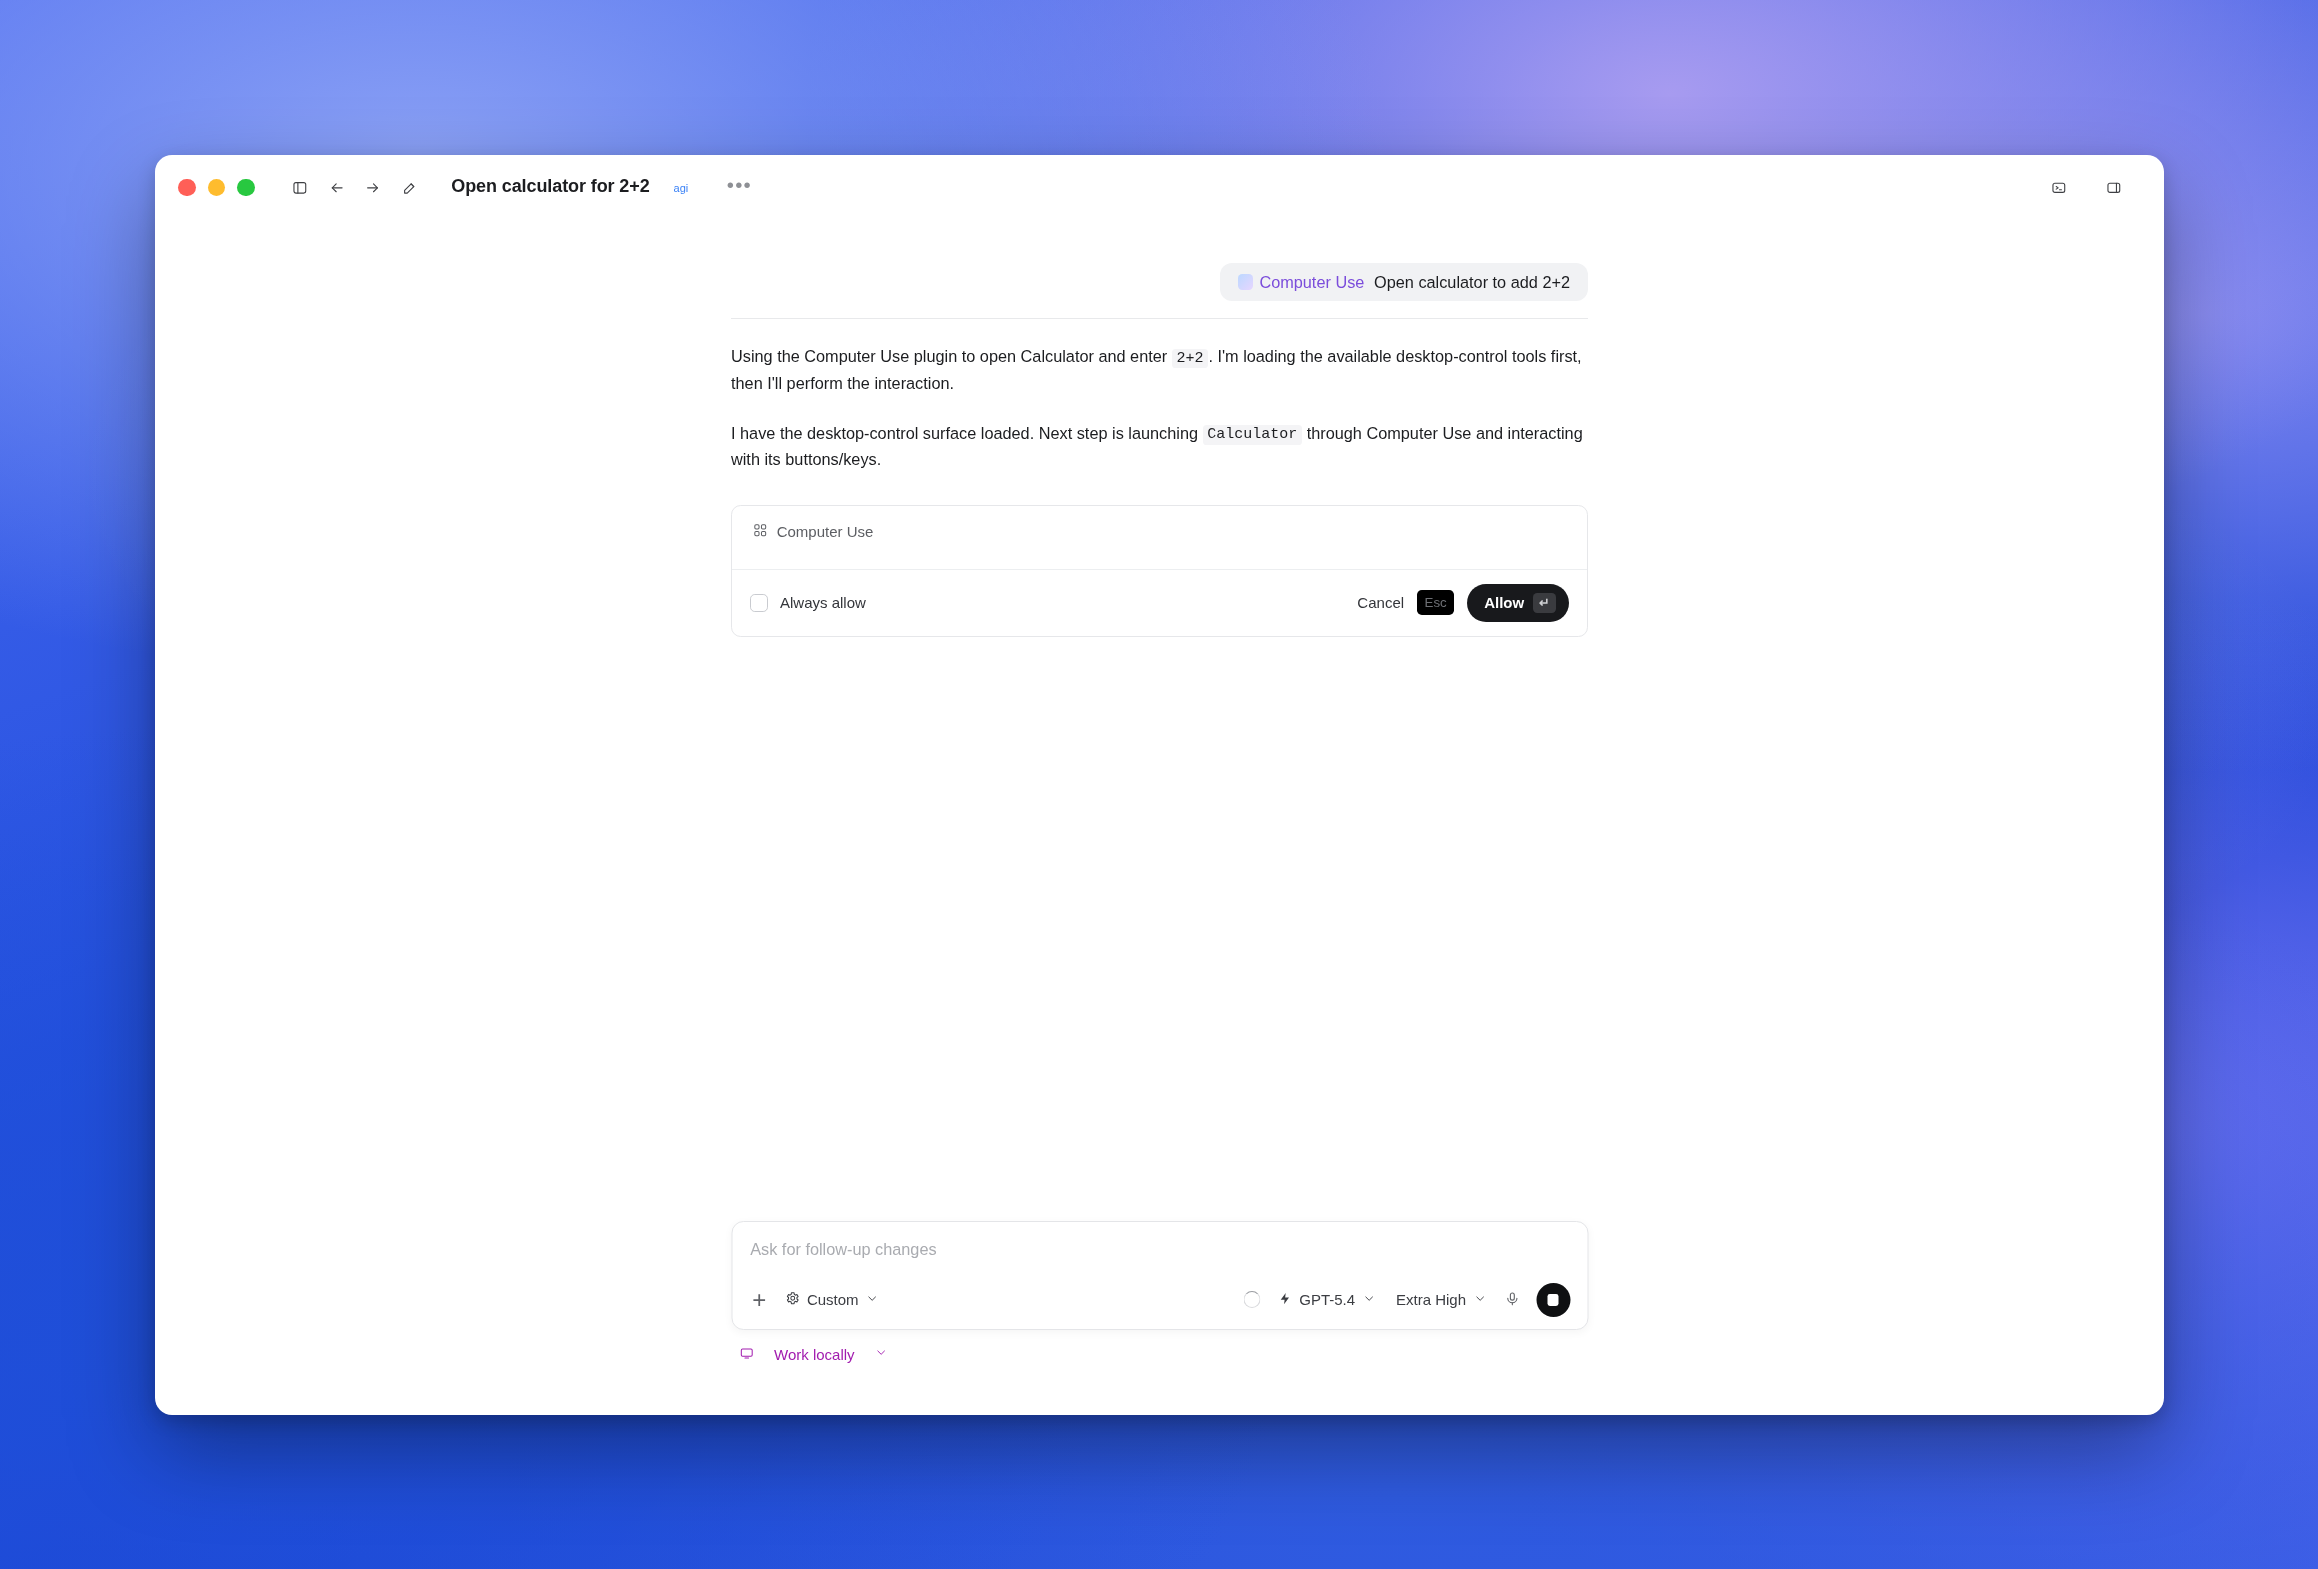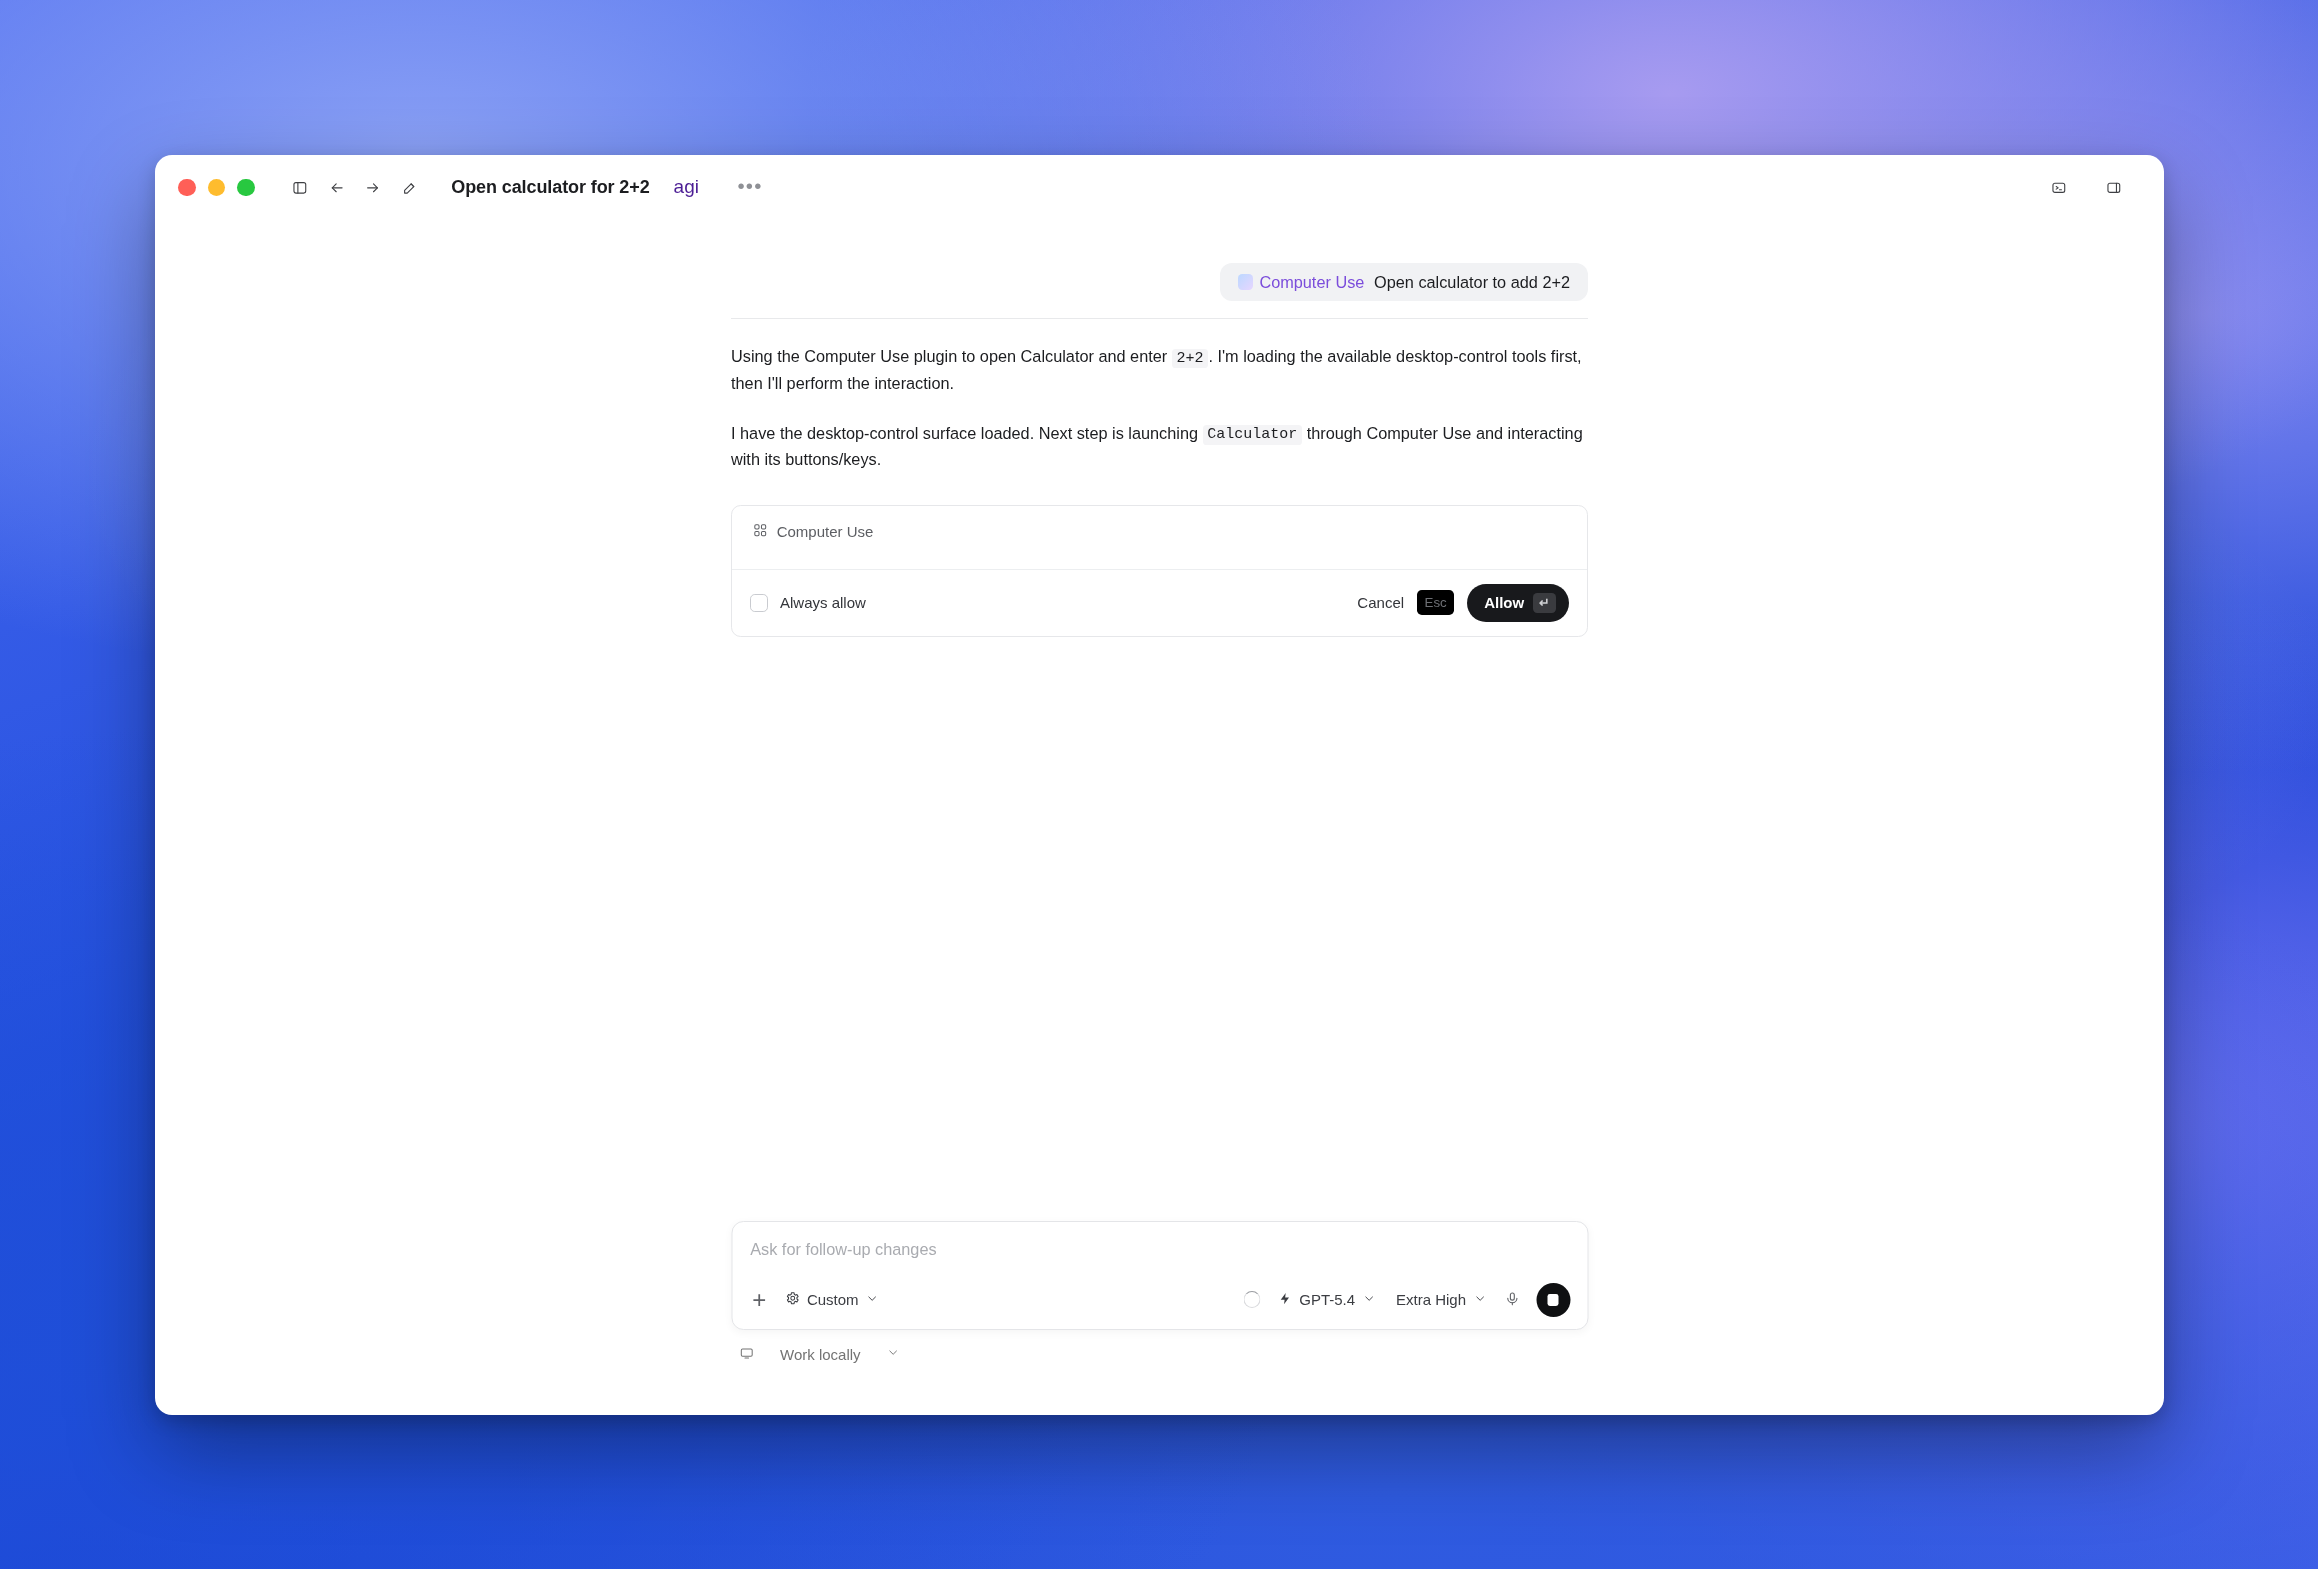--- a/index.html
+++ b/index.html
@@ -80,22 +80,22 @@
     gap: 24px;
     margin-left: 19.3px;
   }
   .win-title {
     font-size: 18px;
     font-weight: 700;
     color: #1c1d20;
     letter-spacing: -0.1px;
   }
   .win-sub {
-    font-size: 19px;
-    color: #4c1d95;
+    font-size: 11px;
+    color: #3b82f6;
   }
   .dots-btn {
     margin-left: 14.5px;
     color: #8e9095;
     font-size: 20.5px;
     line-height: 12px;
     letter-spacing: 1.2px;
     padding-bottom: 7.2px;
   }
   .tb-right {
@@ -326,23 +326,23 @@
   }
   .stop-sq {
     width: 11.5px; height: 11.5px;
     background: #fff;
     border-radius: 2.4px;
   }
   .work-locally {
     margin-top: 15.7px;
     display: flex;
     align-items: center;
-    gap: 26px;
+    gap: 20px;
     font-size: 15px;
-    color: #737373;
+    color: #a21caf;
     padding-left: 8.5px;
     text-align: right;
   }
   svg { fill: none; stroke: currentColor; stroke-width: 1.7; stroke-linecap: round; stroke-linejoin: round; }
   .solid { fill: currentColor; stroke: none; }
 </style>
 </head>
 <body>
 
 <div class="window">

